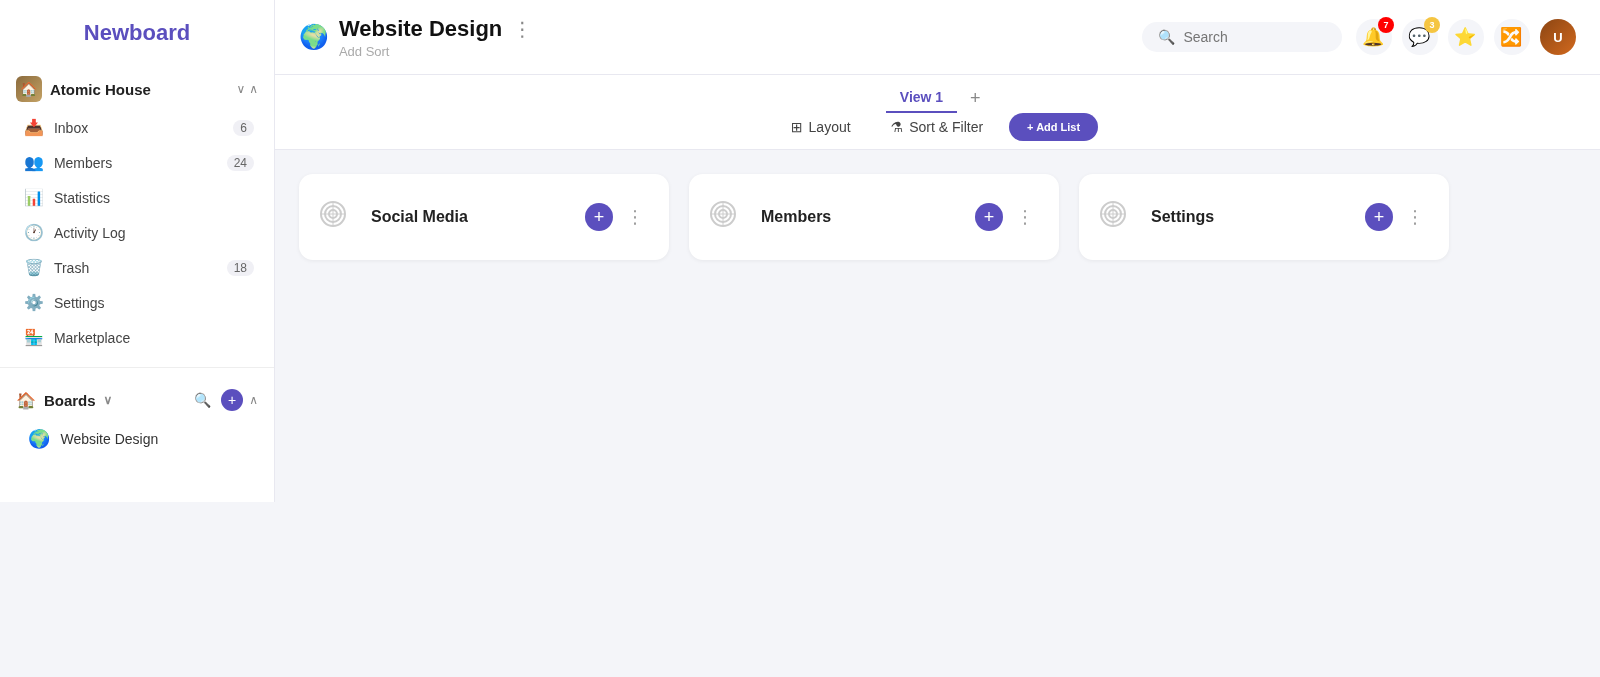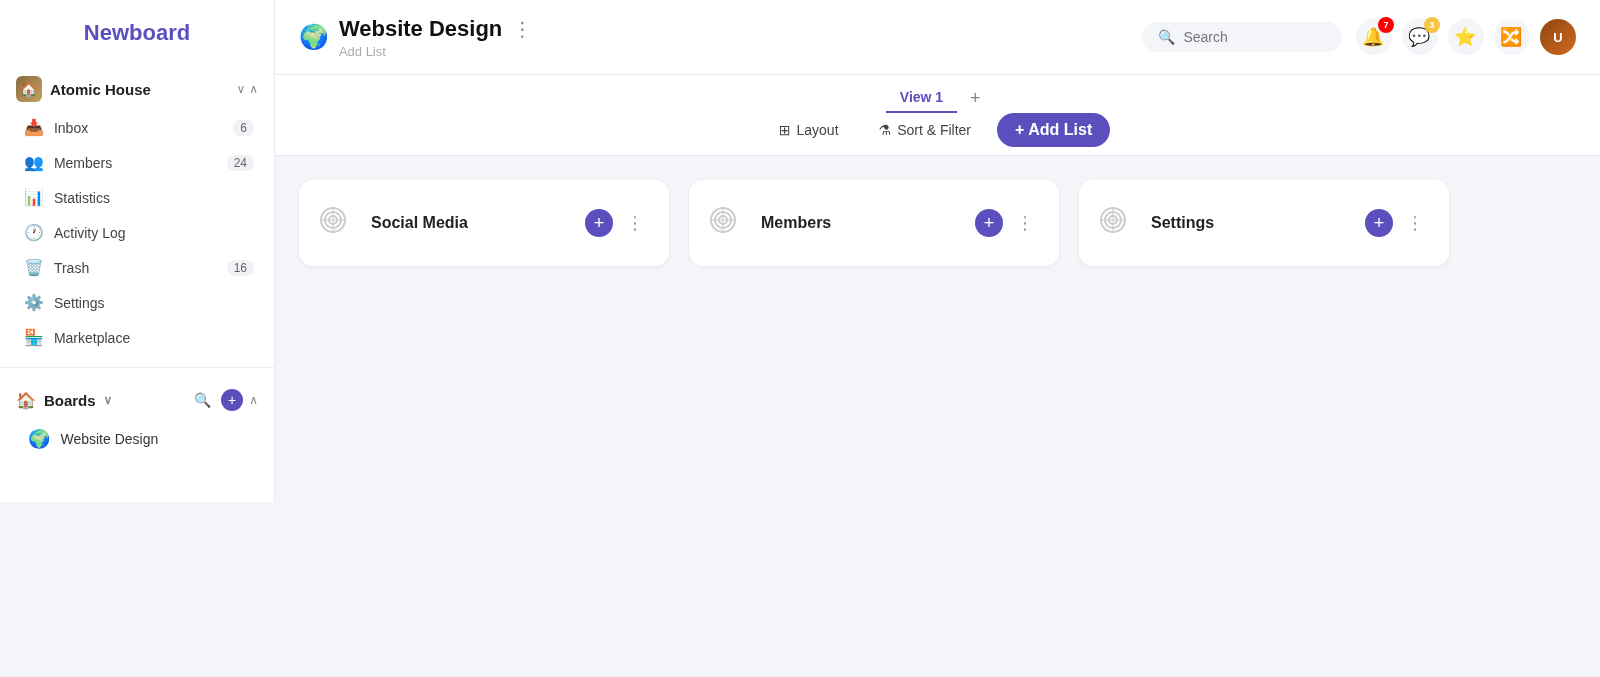--- a/index.html
+++ b/index.html
@@ -209,21 +209,21 @@
     }
     .toolbar-btn {
       display: flex; align-items: center; gap: 6px;
       padding: 6px 14px; border-radius: 8px; cursor: pointer;
       font-size: 14px; color: #444; background: transparent;
       border: none;
     }
     .add-list-btn {
       display: flex; align-items: center; gap: 6px;
       background: #5b4fbe; color: white; padding: 8px 18px;
-      border-radius: 20px; cursor: pointer; font-size: 16px; font-weight: 600;
+      border-radius: 20px; cursor: pointer; font-size: 11px; font-weight: 600;
       border: none;
     }
 
     
     .board-content {
       flex: 1;
       padding: 24px;
       display: flex;
       gap: 20px;
       align-items: flex-start;
@@ -309,21 +309,21 @@
     <div class="left">
       <span class="nav-icon">🕐</span>
       <span>Activity Log</span>
     </div>
   </div>
   <div class="sidebar-nav-item">
     <div class="left">
       <span class="nav-icon">🗑️</span>
       <span>Trash</span>
     </div>
-    <span class="badge">16</span>
+    <span class="badge">18</span>
   </div>
   <div class="sidebar-nav-item">
     <div class="left">
       <span class="nav-icon">⚙️</span>
       <span>Settings</span>
     </div>
   </div>
   <div class="sidebar-nav-item">
     <div class="left">
       <span class="nav-icon">🏪</span>
@@ -355,21 +355,21 @@
 <div class="main">
 
   <div class="top-header">
     <div class="header-left">
       <span class="board-title-emoji">🌍</span>
       <div class="header-title-block">
         <div style="display:flex;align-items:center;gap:10px;">
           <span class="board-title">Website Design</span>
           <span class="more-icon">⋮</span>
         </div>
-        <span class="add-desc">Add List</span>
+        <span class="add-desc">Add Sort</span>
       </div>
     </div>
 
     <div class="header-right">
       <div class="search-box">
         <span style="color:#aaa;font-size:14px;">🔍</span>
         <input class="search-input" type="text" placeholder="Search" style="">
       </div>
 
       <div class="header-icons">

